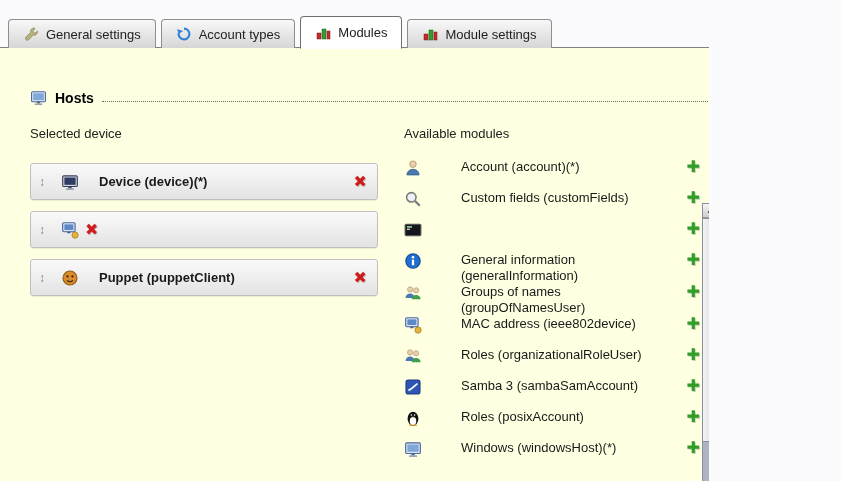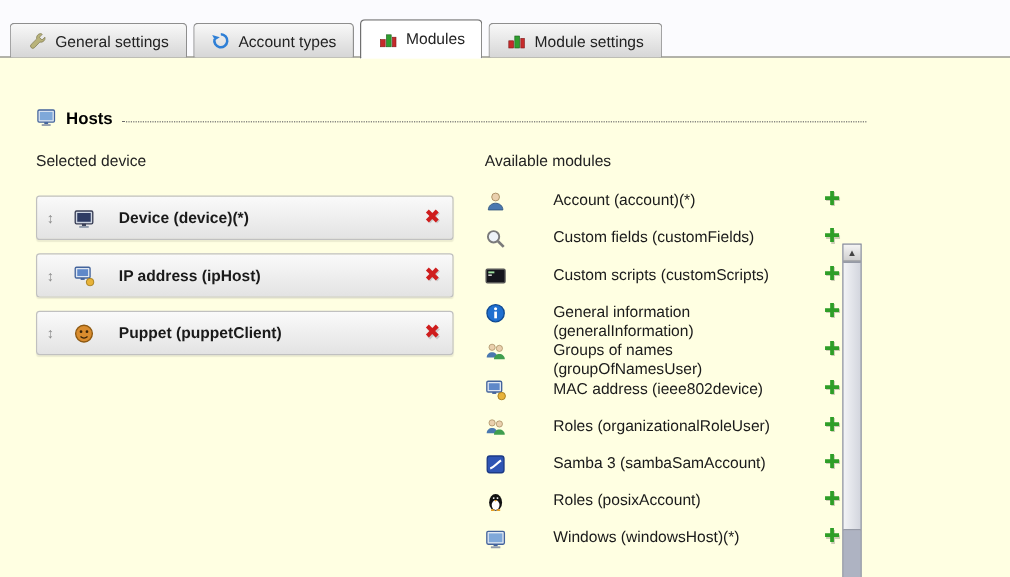--- a/index.html
+++ b/index.html
@@ -4,21 +4,21 @@
 <style>
   * { margin:0; padding:0; box-sizing:border-box; }
   html,body { width:842px; height:481px; }
   body {
     font-family: "Liberation Sans", "DejaVu Sans", sans-serif;
     font-size: 13px;
     color: #1a1a1a;
     background: #fbfbfe;
     overflow: hidden;
   }
-  .page { position:relative; width:842px; height:481px; overflow:hidden; }
+  .page { position:relative; width:709px; height:481px; overflow:hidden; }
 
   
   .tabbar {
     position:absolute; top:16px; left:8px; height:32px;
     display:flex; align-items:flex-end; gap:5px; z-index:3;
   }
   .tab {
     height:29px; padding:0 14px; display:flex; align-items:center; gap:7px;
     border:1px solid #8e8e8e; border-bottom:none; border-radius:4px 4px 0 0;
     background:linear-gradient(#f8f8f8,#d6d6d6);
@@ -226,21 +226,20 @@
             </svg>
           <span class="lbl">Device (device)(*)</span>
           <span class="del-btn">✖</span>
         </div>
 
         <div class="sel-row">
           <span class="drag-handle">↕</span>
           <svg class="micon" viewBox="0 0 16 16">
               <use href="#i-monitor-net"></use>
             </svg>
-          <span class="lbl">IP address (ipHost)</span>
           <span class="del-btn">✖</span>
         </div>
 
         <div class="sel-row">
           <span class="drag-handle">↕</span>
           <svg class="micon" viewBox="0 0 16 16">
               <use href="#i-puppet"></use>
             </svg>
           <span class="lbl">Puppet (puppetClient)</span>
           <span class="del-btn">✖</span>
@@ -266,21 +265,20 @@
               <use href="#i-magnifier"></use>
             </svg>
           <span class="avail-label">Custom fields (customFields)</span>
           <span class="add-btn">✚</span>
         </div>
 
         <div class="avail-row">
           <svg class="micon" viewBox="0 0 16 16">
               <use href="#i-terminal"></use>
             </svg>
-          <span class="avail-label">Custom scripts (customScripts)</span>
           <span class="add-btn">✚</span>
         </div>
 
         <div class="avail-row">
           <svg class="micon" viewBox="0 0 16 16">
               <use href="#i-info"></use>
             </svg>
           <span class="avail-label">General information (generalInformation)</span>
           <span class="add-btn">✚</span>
         </div>

